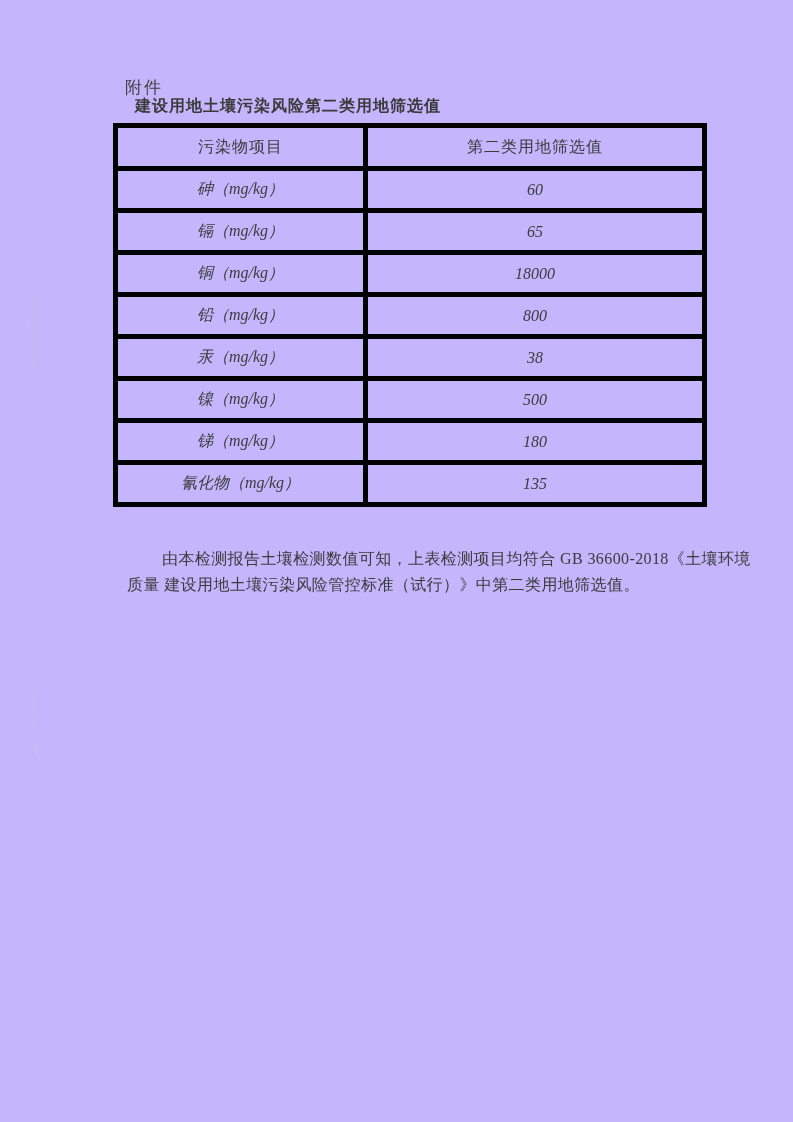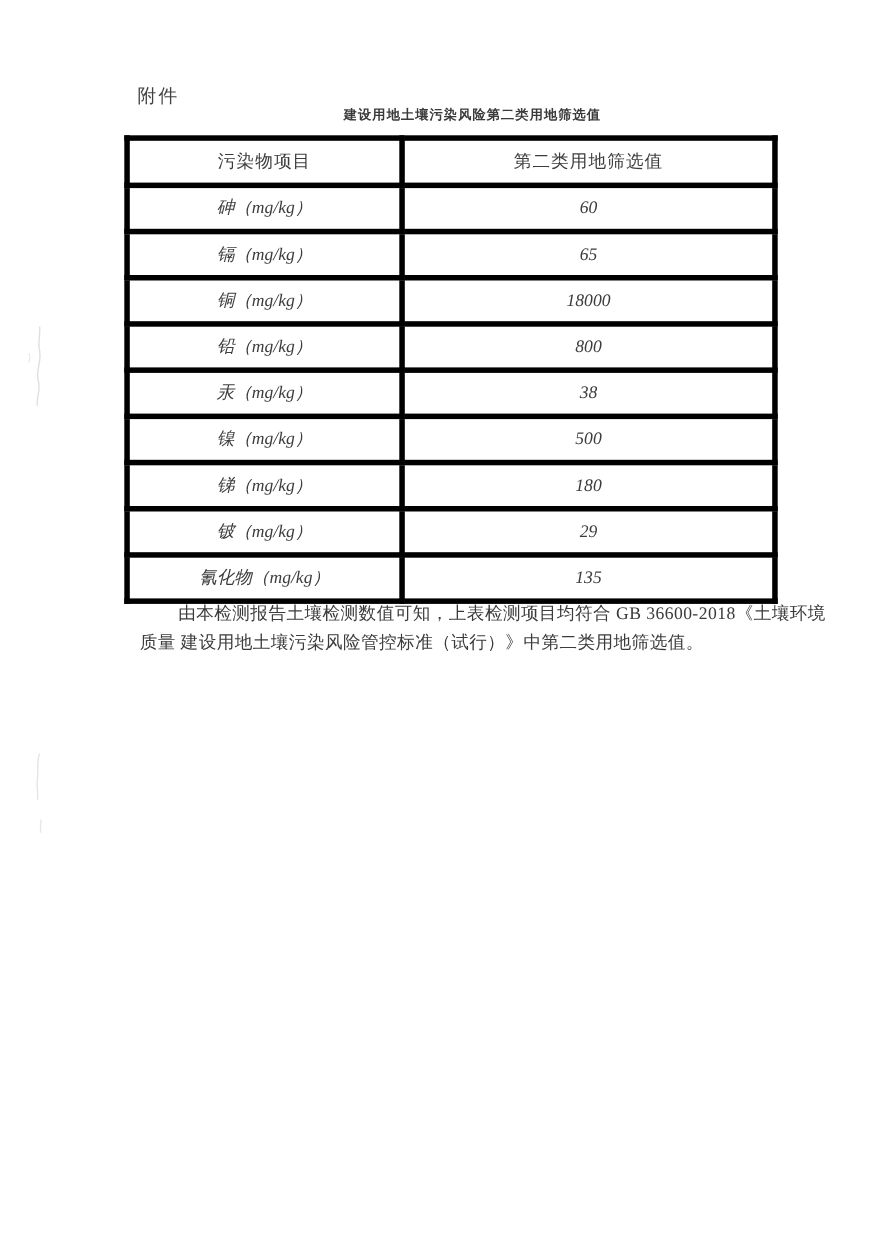--- a/index.html
+++ b/index.html
@@ -5,40 +5,40 @@
   html, body {
     margin: 0;
     padding: 0;
     background: #e8e8e8;
   }
   .page {
     position: relative;
     width: 793px;
     height: 1122px;
     margin: 0 auto;
-    background: #ffffff;
+    background: #c4b5fd;
     overflow: hidden;
     font-family: "Liberation Serif", "DejaVu Serif", serif;
     color: #3d3d3d;
   }
   .attachment-label {
     position: absolute;
     left: 125px;
     top: 76px;
     font-size: 17px;
     letter-spacing: 2px;
     color: #424242;
   }
   .table-title {
     position: absolute;
     left: 135px;
     top: 96px;
     width: 589px;
-    text-align: center;
-    font-size: 12px;
+    text-align: left;
+    font-size: 16px;
     font-weight: bold;
     letter-spacing: 1px;
     color: #3a3a3a;
   }
   table.screening-table {
     position: absolute;
     left: 113px;
     top: 123px;
     width: 589px;
     border-collapse: collapse;
@@ -119,24 +119,20 @@
       </tr>
         <tr>
         <td>镍（mg/kg）</td>
         <td>500</td>
       </tr>
         <tr>
         <td>锑（mg/kg）</td>
         <td>180</td>
       </tr>
         <tr>
-        <td>铍（mg/kg）</td>
-        <td>29</td>
-      </tr>
-        <tr>
         <td>氰化物（mg/kg）</td>
         <td>135</td>
       </tr>
       </tbody>
   </table>
 
   <div class="closing-paragraph">
 
   <div class="para-line">由本检测报告土壤检测数值可知，上表检测项目均符合 GB 36600-2018《土壤环境</div>
       <div class="para-line">质量 建设用地土壤污染风险管控标准（试行）》中第二类用地筛选值。</div>

